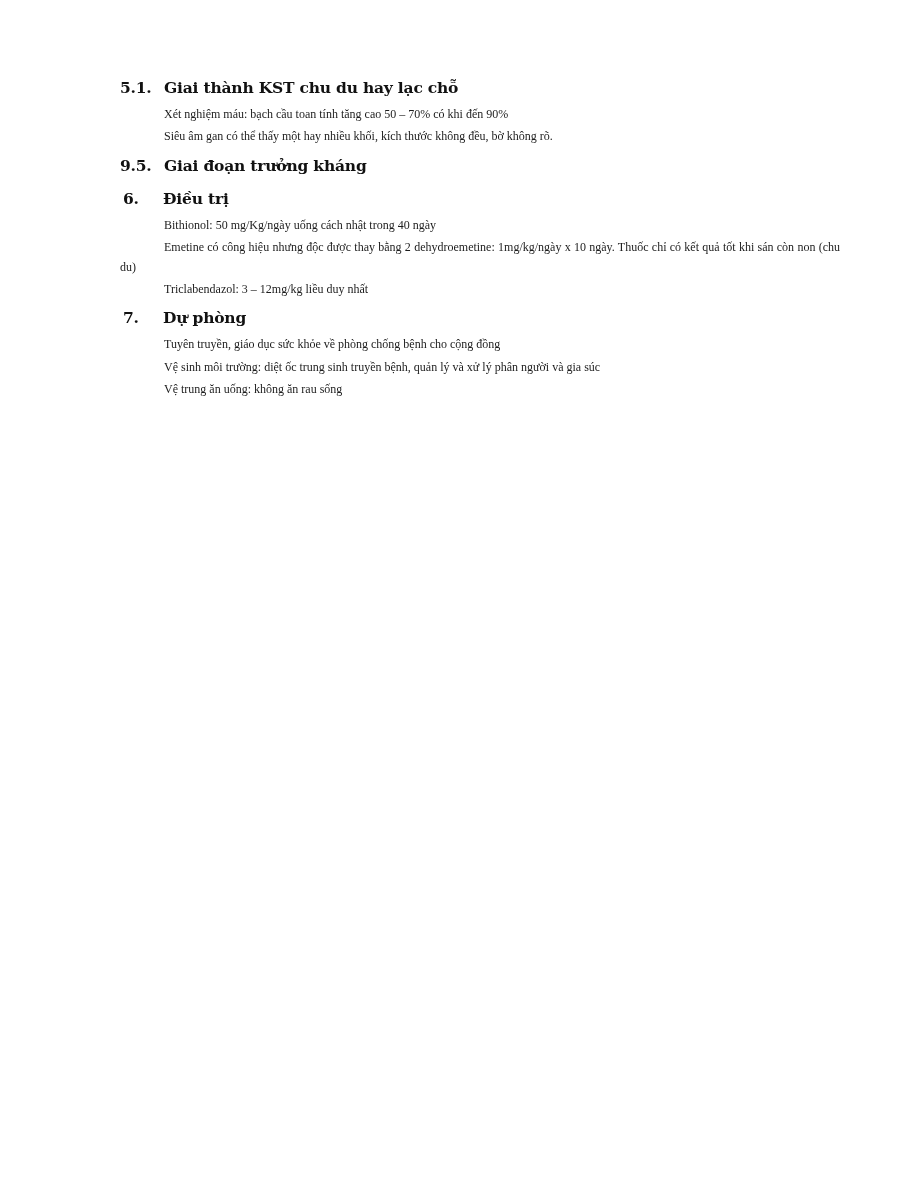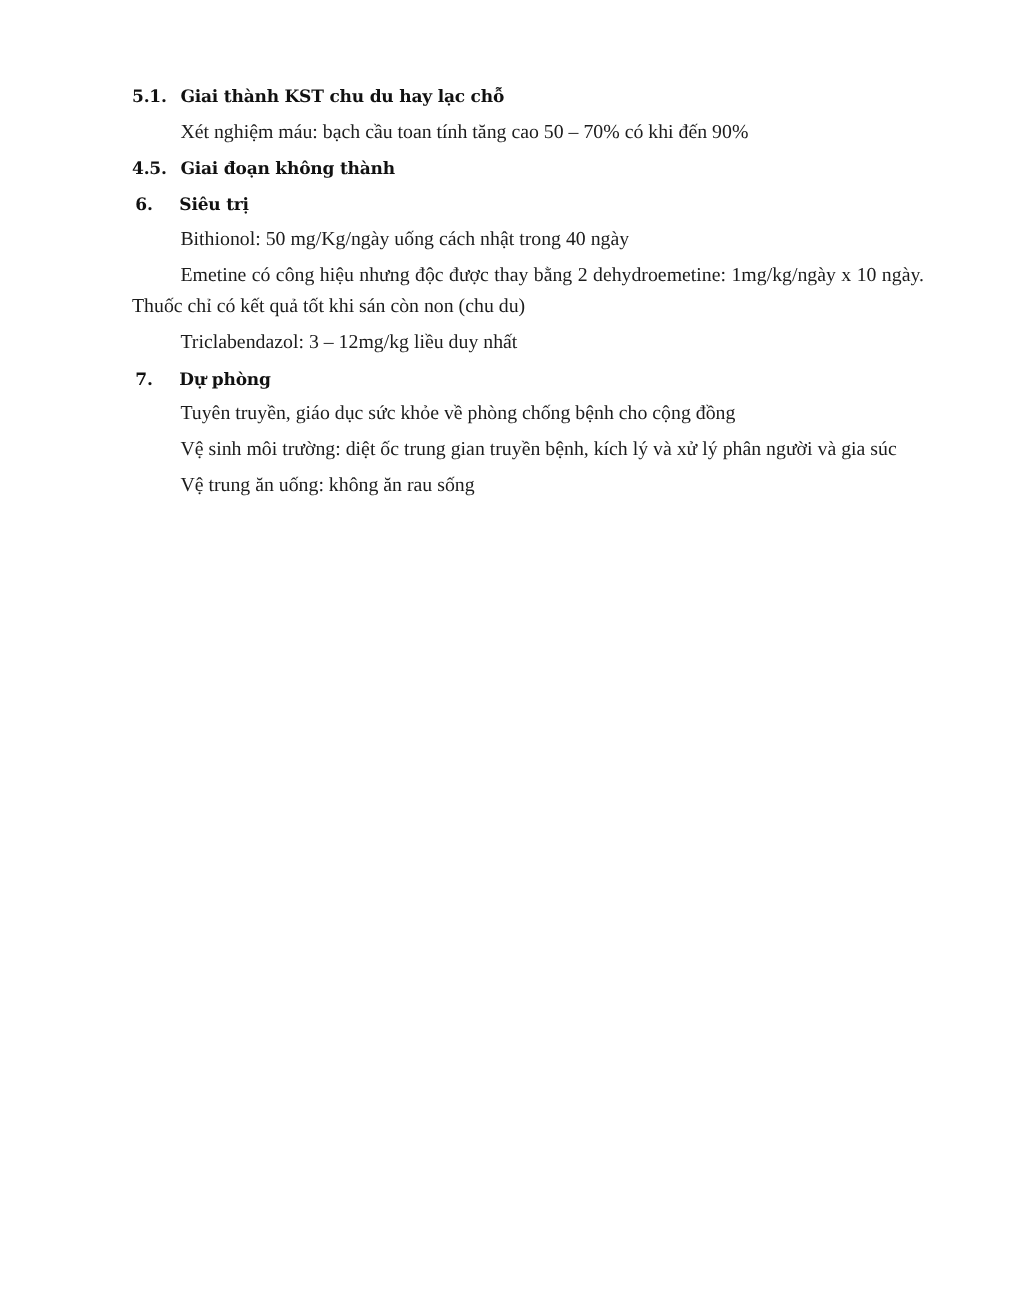--- a/index.html
+++ b/index.html
@@ -46,62 +46,63 @@
   .heading.sub .num {
     width: 44px;
   }
   .heading.main {
     padding-left: 3px;
   }
   .heading.main .num {
     width: 40px;
   }
   .para {
-    font-size: 18px;
+    font-size: 12px;
     line-height: 1.62;
     margin: 0 0 3px 0;
     text-align: justify;
     text-indent: 44px;
     color: #1c1c1c;
   }
   .spacer-sm { height: 6px; }
 </style>
 </head>
 <body>
 
 <div class="page">
   <div class="doc-body">
 
     <h3 class="heading sub">
       <span class="num">5.1.</span>
       <span>Giai thành KST chu du hay lạc chỗ</span>
     </h3>
     <p class="para">Xét nghiệm máu: bạch cầu toan tính tăng cao 50 – 70% có khi đến 90%</p>
+    <p class="para">Siêu âm gan có thể thấy một hay nhiều khối, kích thước không đều, bờ không rõ.</p>
 
     <div class="spacer-sm"></div>
 
     <h3 class="heading sub">
-      <span class="num">4.5.</span>
-      <span>Giai đoạn không thành</span>
+      <span class="num">9.5.</span>
+      <span>Giai đoạn trưởng kháng</span>
     </h3>
 
     <div class="spacer-sm"></div>
 
     <h3 class="heading main">
       <span class="num">6.</span>
-      <span>Siêu trị</span>
+      <span>Điều trị</span>
     </h3>
     <p class="para">Bithionol: 50 mg/Kg/ngày uống cách nhật trong 40 ngày</p>
     <p class="para">Emetine có công hiệu nhưng độc được thay bằng 2 dehydroemetine: 1mg/kg/ngày x 10 ngày. Thuốc chỉ có kết quả tốt khi sán còn non (chu du)</p>
     <p class="para">Triclabendazol: 3 – 12mg/kg liều duy nhất</p>
 
     <div class="spacer-sm"></div>
 
     <h3 class="heading main">
       <span class="num">7.</span>
       <span>Dự phòng</span>
     </h3>
     <p class="para">Tuyên truyền, giáo dục sức khỏe về phòng chống bệnh cho cộng đồng</p>
-    <p class="para">Vệ sinh môi trường: diệt ốc trung gian truyền bệnh, kích lý và xử lý phân người và gia súc</p>
+    <p class="para">Vệ sinh môi trường: diệt ốc trung sinh truyền bệnh, quản lý và xử lý phân người và gia súc</p>
     <p class="para">Vệ trung ăn uống: không ăn rau sống</p>
 
   </div>
 </div>
 
 </body></html>

